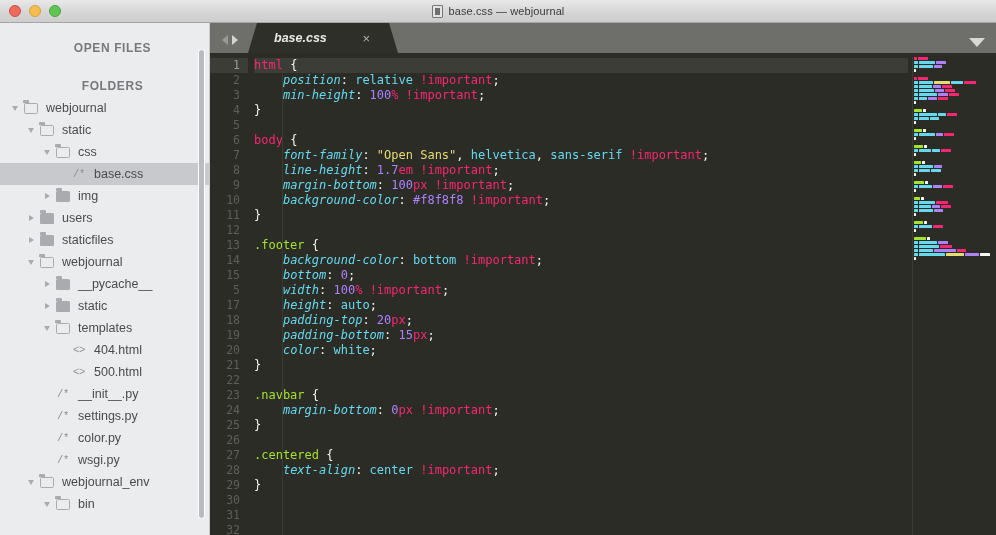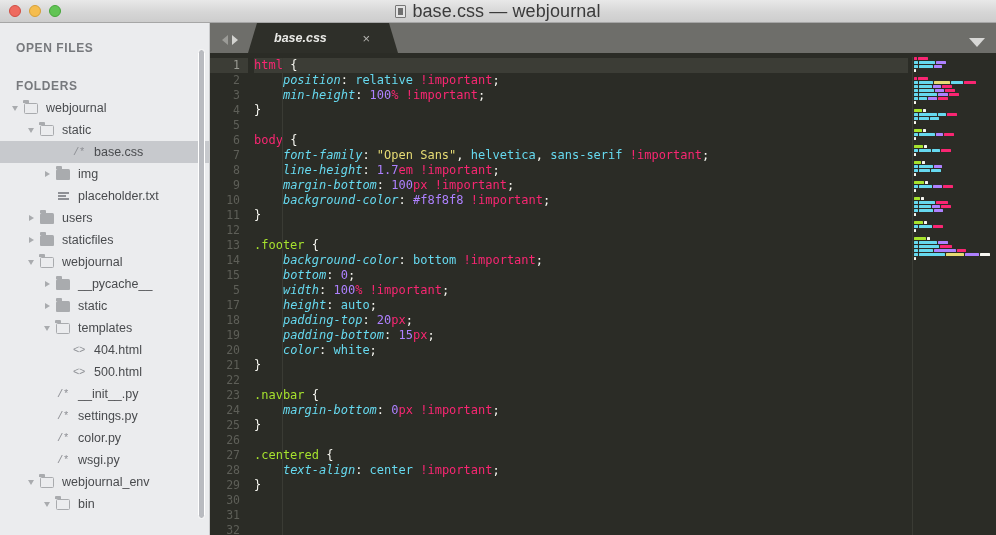--- a/index.html
+++ b/index.html
@@ -29,32 +29,33 @@
     pointer-events: none;
   }
   .title-doc-icon {
     width: 11px; height: 13px; border: 1.4px solid #777;
     border-radius: 1px; display: inline-block; position: relative; background: #e4e4e4;
   }
   .title-doc-icon:after {
     content:""; position:absolute; left:2px; top:2px; right:2px; bottom:2px;
     background:#6f6f6f;
   }
-  .title-text { font-size: 18px; color: #3b3b3b; letter-spacing: .1px; }
+  .title-text { font-size: 11px; color: #3b3b3b; letter-spacing: .1px; }
 
   
   .body { flex: 1 1 auto; display: flex; min-height: 0; }
 
   
   .sidebar {
     width: 210px; flex: 0 0 210px;
     background: #ebecee;
     position: relative;
     overflow: hidden;
     border-right: 1px solid #c9cacc;
+    text-align: center;
   }
   .sb-inner { padding-top: 14px; }
   .sb-heading {
     font-size: 12px; font-weight: bold; color: #77797d;
     letter-spacing: .6px; padding: 4px 0 4px 16px;
   }
   .sb-heading.folders { margin-top: 16px; }
   .row {
     height: 22px; display: flex; align-items: center;
     font-size: 12.5px; color: #494b4e; white-space: nowrap;
@@ -211,50 +212,46 @@
             </div>
             <div class="row" style="padding-left: 26px;">
               <span class="arrow open">
                 <i></i>
               </span>
               <span class="ico">
                 <span class="folder-ico open"></span>
               </span>
               <span class="label">static</span>
             </div>
+            <div class="row" style="padding-left: 42px;">
+              <span class="arrow open">
+                <i></i>
+              </span>
+              <span class="ico">
+                <span class="folder-ico open"></span>
+              </span>
+              <span class="label">css</span>
+            </div>
             <div class="row selected" style="padding-left: 58px;">
               <span class="arrow none">
                 <i></i>
               </span>
               <span class="ico">
                 <span class="file-ico">/*</span>
               </span>
               <span class="label">base.css</span>
             </div>
             <div class="row" style="padding-left: 42px;">
               <span class="arrow closed">
                 <i></i>
               </span>
               <span class="ico">
                 <span class="folder-ico"></span>
               </span>
               <span class="label">img</span>
-            </div>
-            <div class="row" style="padding-left: 42px;">
-              <span class="arrow none">
-                <i></i>
-              </span>
-              <span class="ico">
-                <span class="file-ico txt">
-                  <span></span>
-                  <span></span>
-                  <span></span>
-                </span>
-              </span>
-              <span class="label">placeholder.txt</span>
             </div>
             <div class="row" style="padding-left: 26px;">
               <span class="arrow closed">
                 <i></i>
               </span>
               <span class="ico">
                 <span class="folder-ico"></span>
               </span>
               <span class="label">users</span>
             </div>

